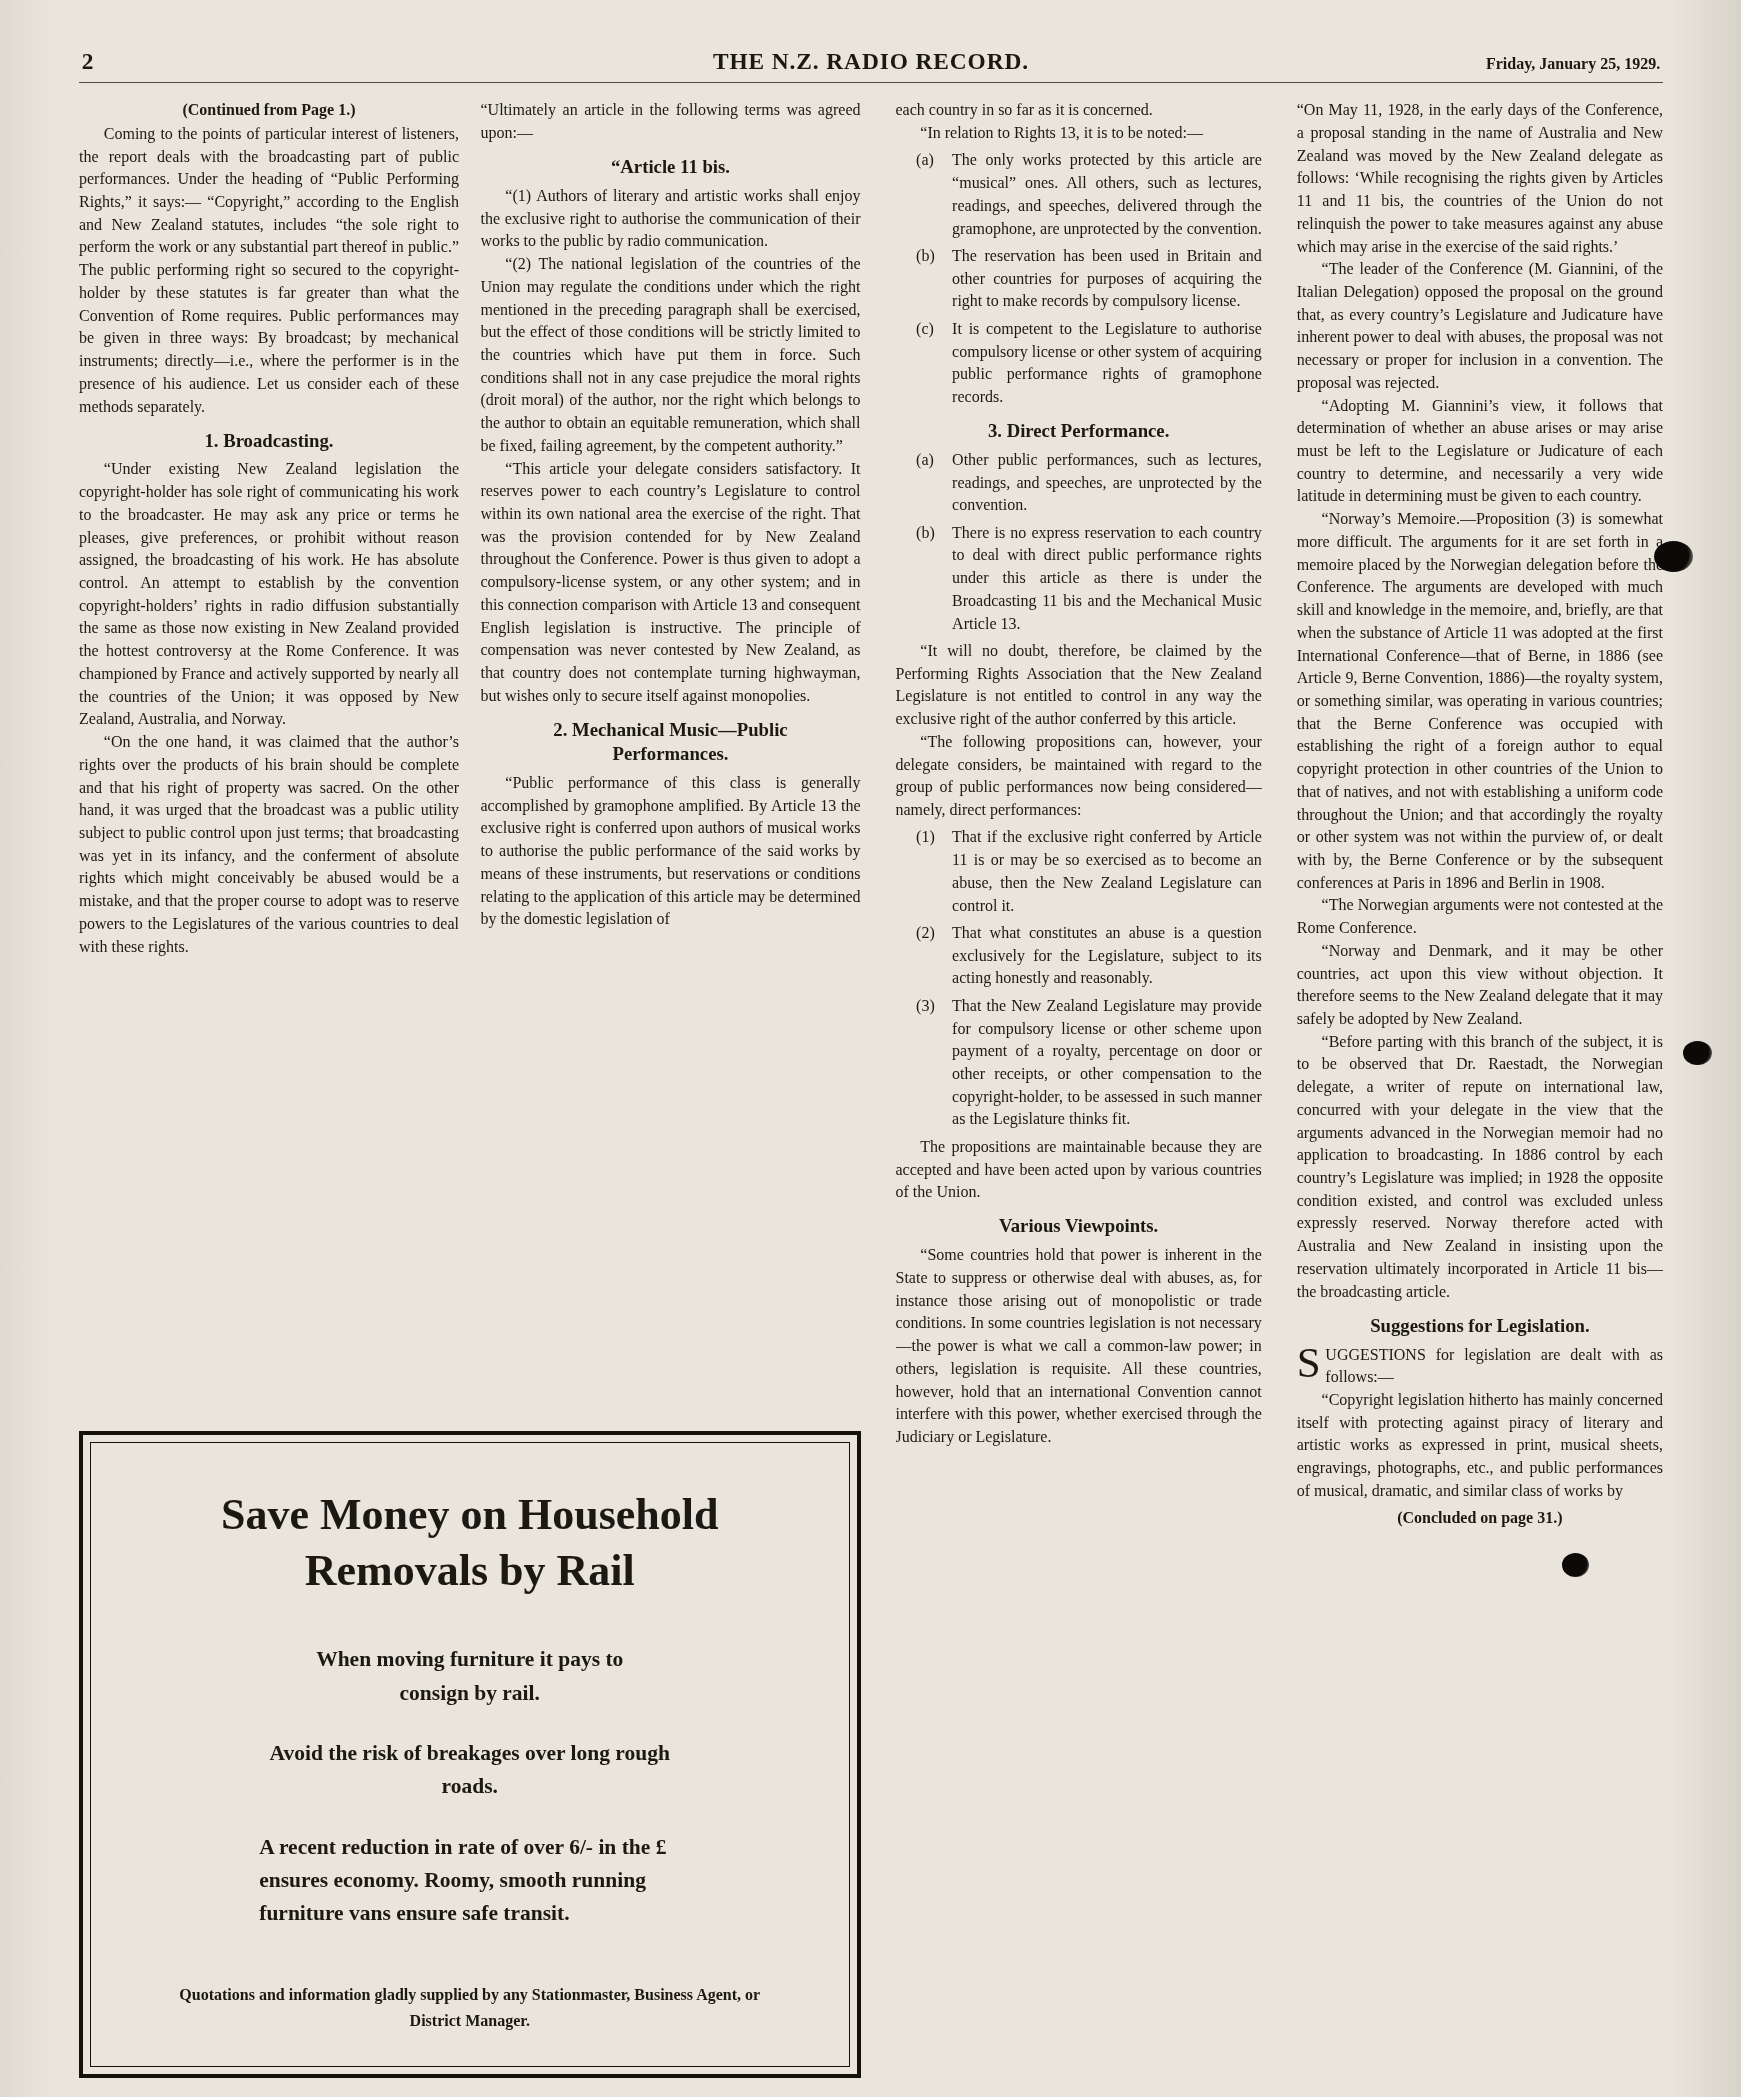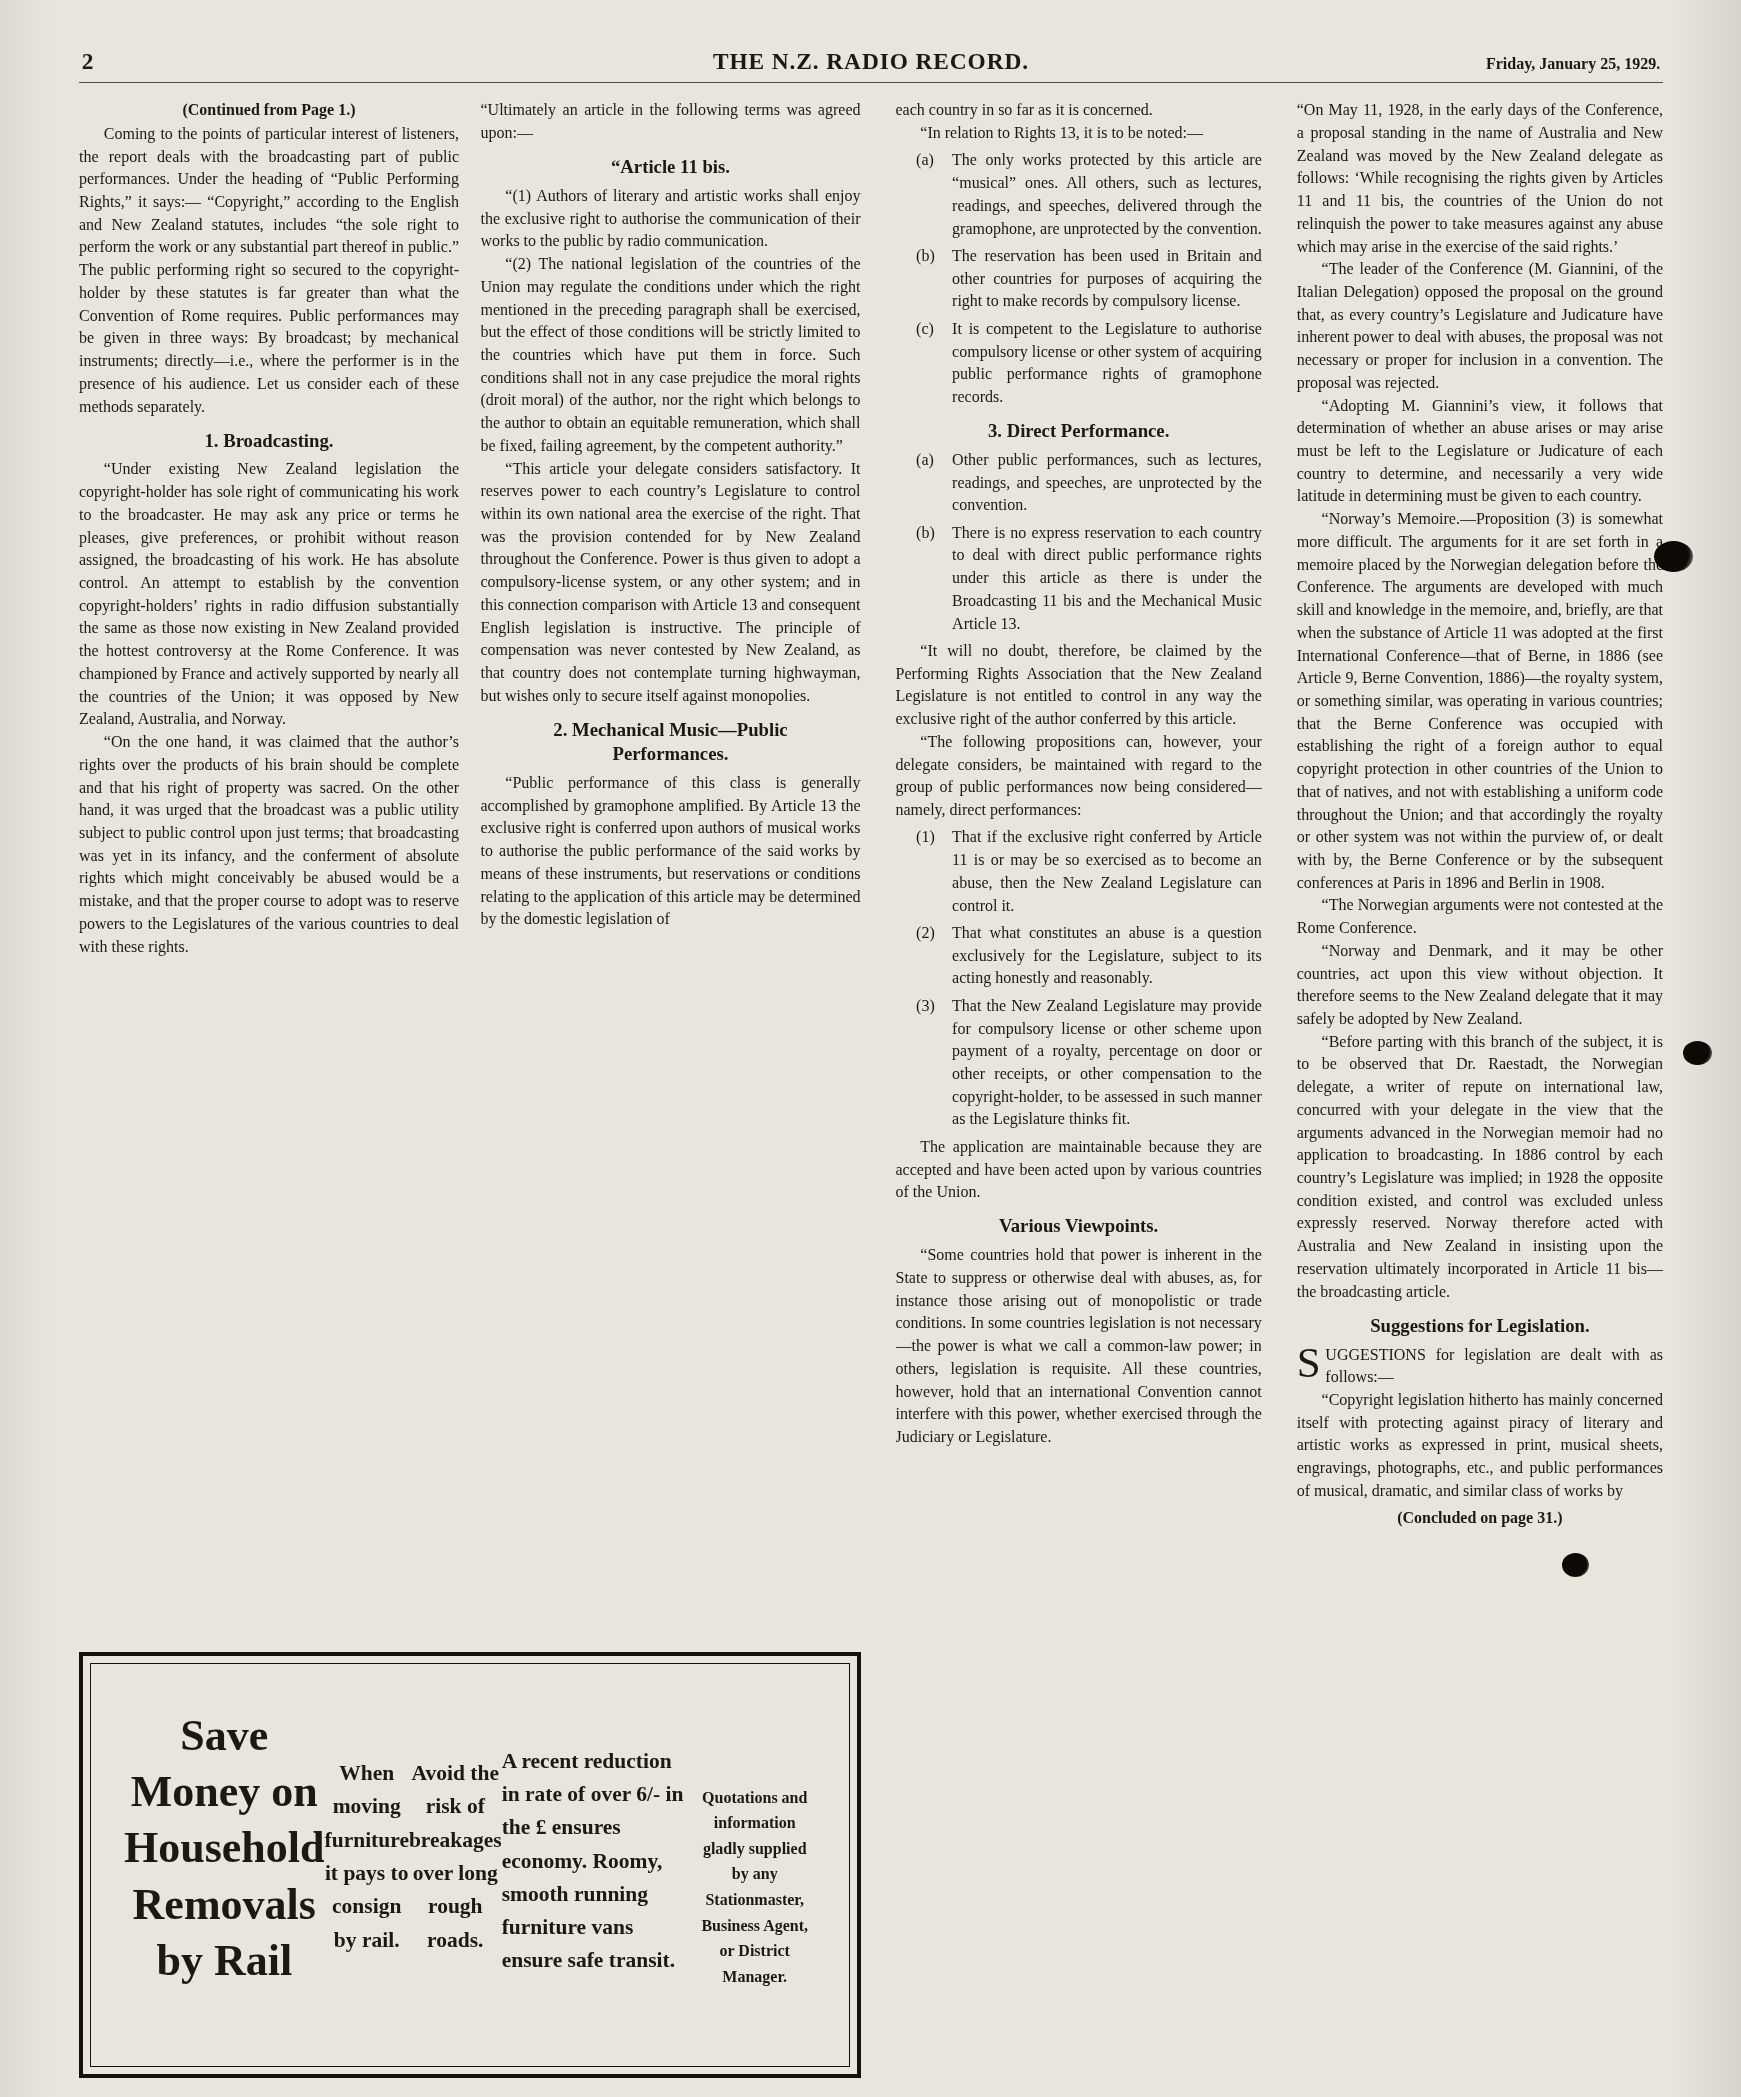--- a/index.html
+++ b/index.html
@@ -43,21 +43,21 @@
   .list-item .text  { flex:1; text-align:justify; }
 
   .dropcap {
     float:left; font-size:43px; line-height:.78; padding:2.8px 4.7px 0 0; font-weight:normal;
   }
 
   
   .ad { margin-top:auto; border:4.2px solid #15120c; padding:7px; }
   .ad-inner {
     border:1.9px solid #15120c; padding: 44px 33px 33px 33px;
-    display:flex; flex-direction:row; align-items:center; text-align:center;
+    display:flex; flex-direction:column; align-items:center; text-align:center;
   }
   .ad-headline { font-size:44px; font-weight:bold; line-height:1.28; max-width:590px; margin-bottom:44px; }
   .ad-line  { font-size:21.5px; font-weight:bold; line-height:1.55; margin-bottom:27px; }
   .ad-line1 { max-width:412px; }
   .ad-line2 { max-width:374px; }
   .ad-reduction { font-size:21.5px; font-weight:bold; line-height:1.55; max-width:421px; text-align:left; margin-bottom:18.7px; }
   .ad-reduction strong { font-weight:900; }
   .ad-footer { font-size:16px; font-weight:bold; line-height:1.6; max-width:618px; margin-top:33px; }
 
   
@@ -150,21 +150,21 @@
       </div>
       <div class="list-item">
         <span class="label">(2)</span>
         <span class="text">That what constitutes an abuse is a question exclusively for the Legislature, subject to its acting honestly and reasonably.</span>
       </div>
       <div class="list-item">
         <span class="label">(3)</span>
         <span class="text">That the New Zealand Legislature may provide for compulsory license or other scheme upon payment of a royalty, percentage on door or other receipts, or other compensation to the copyright-holder, to be assessed in such manner as the Legislature thinks fit.</span>
       </div>
 
-      <p class="para">The application are maintainable because they are accepted and have been acted upon by various countries of the Union.</p>
+      <p class="para">The propositions are maintainable because they are accepted and have been acted upon by various countries of the Union.</p>
       <h3 class="sec-head">Various Viewpoints.</h3>
       <p class="para">“Some countries hold that power is inherent in the State to suppress or otherwise deal with abuses, as, for instance those arising out of monopolistic or trade conditions. In some countries legislation is not necessary—the power is what we call a common-law power; in others, legislation is requisite. All these countries, however, hold that an international Convention cannot interfere with this power, whether exercised through the Judiciary or Legislature.</p>
     </div>
 
     <div class="col">
       <p class="para no-indent">“On May 11, 1928, in the early days of the Conference, a proposal standing in the name of Australia and New Zealand was moved by the New Zealand delegate as follows: ‘While recognising the rights given by Articles 11 and 11 bis, the countries of the Union do not relinquish the power to take measures against any abuse which may arise in the exercise of the said rights.’</p>
       <p class="para">“The leader of the Conference (M. Giannini, of the Italian Delegation) opposed the proposal on the ground that, as every country’s Legislature and Judicature have inherent power to deal with abuses, the proposal was not necessary or proper for inclusion in a convention. The proposal was rejected.</p>
       <p class="para">“Adopting M. Giannini’s view, it follows that determination of whether an abuse arises or may arise must be left to the Legislature or Judicature of each country to determine, and necessarily a very wide latitude in determining must be given to each country.</p>
       <p class="para">“Norway’s Memoire.—Proposition (3) is somewhat more difficult. The arguments for it are set forth in a memoire placed by the Norwegian delegation before the Conference. The arguments are developed with much skill and knowledge in the memoire, and, briefly, are that when the substance of Article 11 was adopted at the first International Conference—that of Berne, in 1886 (see Article 9, Berne Convention, 1886)—the royalty system, or something similar, was operating in various countries; that the Berne Conference was occupied with establishing the right of a foreign author to equal copyright protection in other countries of the Union to that of natives, and not with establishing a uniform code throughout the Union; and that accordingly the royalty or other system was not within the purview of, or dealt with by, the Berne Conference or by the subsequent conferences at Paris in 1896 and Berlin in 1908.</p>
       <p class="para">“The Norwegian arguments were not contested at the Rome Conference.</p>

